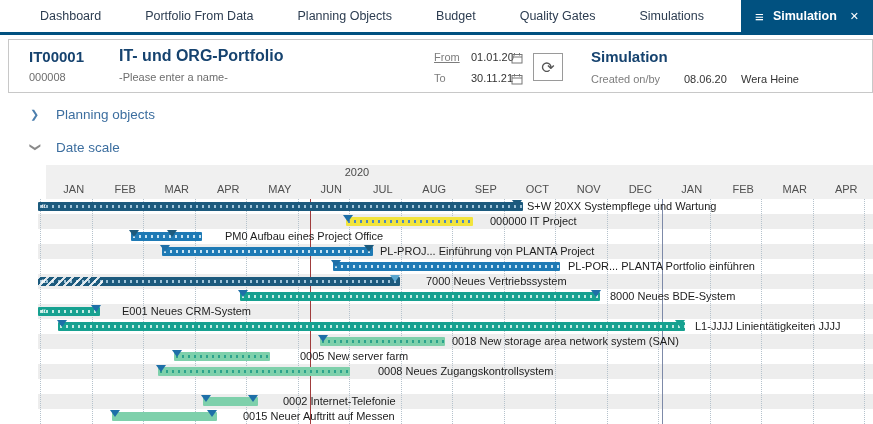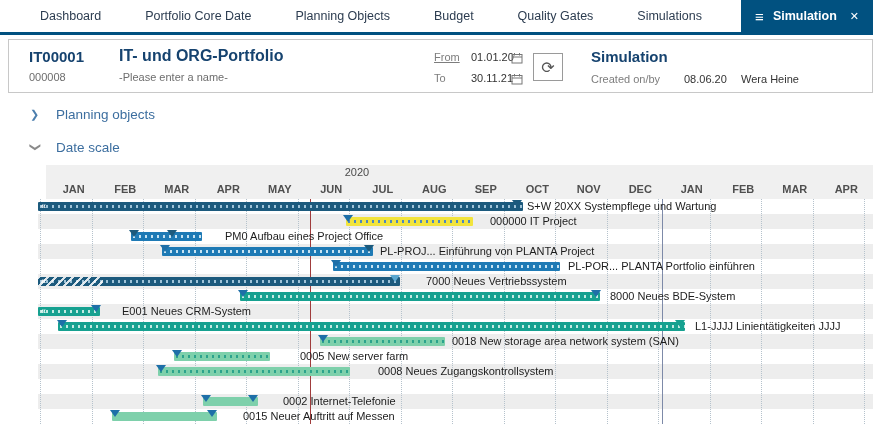--- a/index.html
+++ b/index.html
@@ -42,21 +42,21 @@
   .chev { font-size:11px; color:#4d7fae; width:10px; display:inline-block; }
   .chev.open { transform:rotate(90deg); color:#8a8a8a; }
   .sec-label { font-size:13.5px; color:#3c6e9f; }
 
   
   .scale { position:absolute; top:165px; left:8px; width:873px; height:34px; }
   .scale-bg { position:absolute; left:38px; top:0; width:835px; height:34px; background:#f0f0f0; }
   .year-lbl { position:absolute; left:299px; top:1px; width:100px; text-align:center;
               font-size:11px; color:#4a4a4a; }
   .mcell { position:absolute; top:16px; height:16px; line-height:16px; text-align:center;
-           font-size:11px; font-weight:bold; color:#4f4f4f; }
+           font-size:11px; font-weight:normal; color:#4f4f4f; }
 
   
   .rows { position:absolute; top:199px; left:0; width:873px; height:225px; background:#fff; }
   .grow { position:absolute; left:0; width:873px; height:15px; }
   .grow.alt { background:linear-gradient(90deg,#fff 38px,#ededed 38px); }
   .gridline { position:absolute; top:0; height:225px; width:0;
               border-left:1px dotted #b5c2cc; z-index:1; }
   .vline { position:absolute; top:0; height:225px; width:1px; z-index:2; }
   .bar { position:absolute; top:3px; height:9px; z-index:3; border-radius:1px; }
   .hatch { position:absolute; left:0; top:0; height:100%;
@@ -70,21 +70,21 @@
             color:#1c1c1c; white-space:nowrap; z-index:5; }
 </style>
 </head>
 <body>
 
 <div class="stage">
 
   <div class="tabbar">
 
     <div class="tab">Dashboard</div>
-      <div class="tab">Portfolio Core Date</div>
+      <div class="tab">Portfolio From Data</div>
       <div class="tab">Planning Objects</div>
       <div class="tab">Budget</div>
       <div class="tab">Quality Gates</div>
       <div class="tab">Simulations</div>
       <div class="tab-active">
       <span class="burger">≡</span>
       <span>Simulation</span>
       <span class="close">✕</span>
     </div>
   </div>

